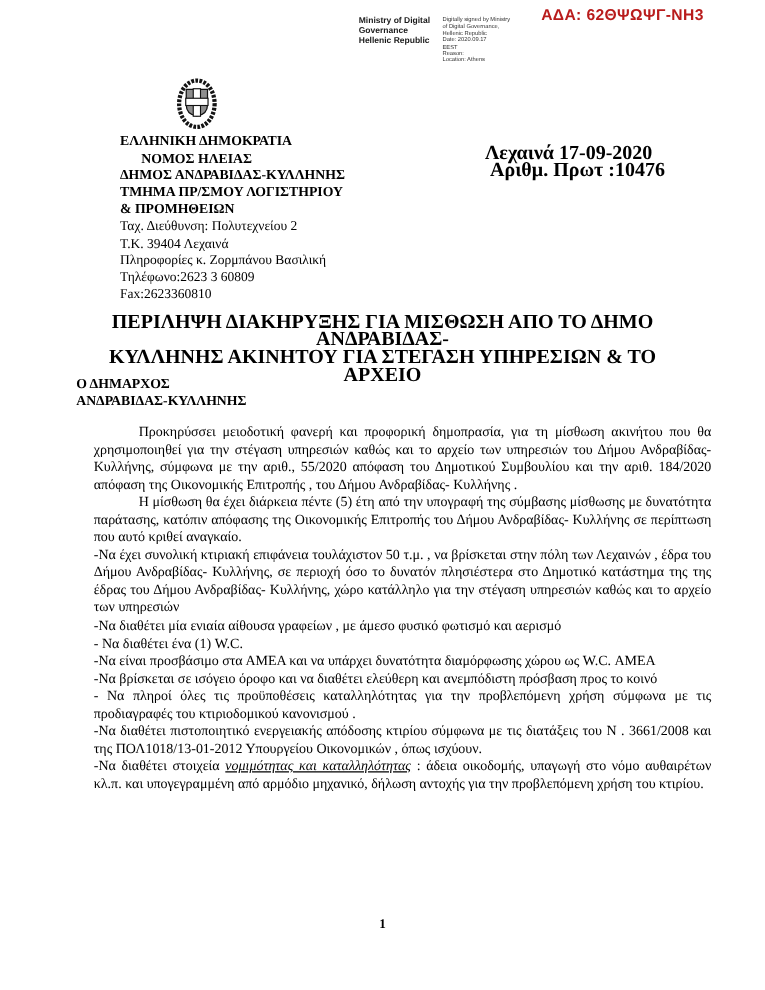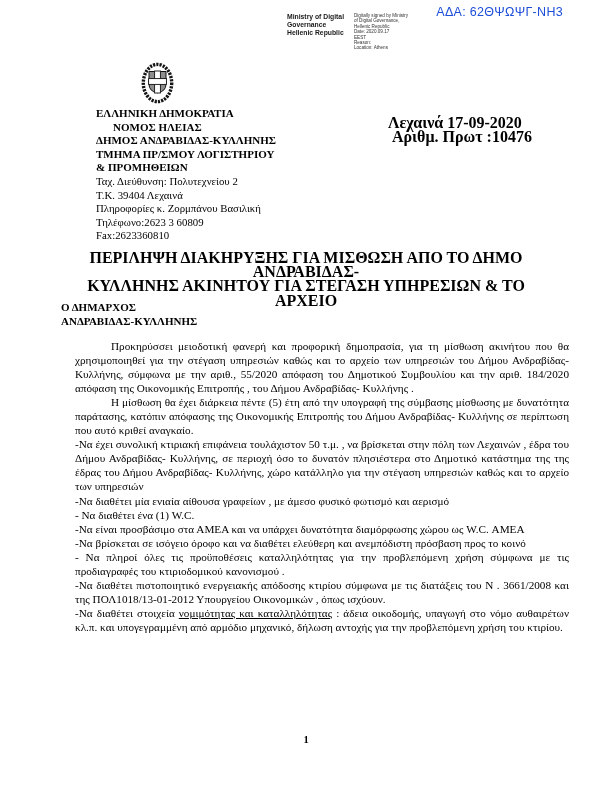--- a/index.html
+++ b/index.html
@@ -5,21 +5,21 @@
   html,body { margin:0; padding:0; }
   body {
     width:612px; height:792px; background:#ffffff; position:relative;
     font-family:"Liberation Serif", serif; color:#000;
   }
   .page { position:absolute; inset:0; background:#fff; overflow:hidden; }
 
   .ada {
     position:absolute; top:5px; right:49px;
     font-family:"Liberation Sans", sans-serif;
-    font-size:12.5px; letter-spacing:0.3px; color:#1d4ed8;
+    font-size:12.5px; letter-spacing:0.3px; color:#b91c1c;font-weight:bold;
   }
 
   .stamp { position:absolute; left:287px; top:13px; display:flex; gap:5px; }
   .stamp-ministry {
     width:62px; font-family:"Liberation Sans", sans-serif;
     font-size:6.8px; line-height:8.2px; font-weight:600; color:#1a1a1a;
   }
   .stamp-sig {
     width:60px; font-family:"Liberation Sans", sans-serif;
     font-size:4.6px; line-height:5.4px; color:#333;
@@ -52,21 +52,21 @@
     position:absolute; left:61px; top:301px; width:490px;
     font-weight:bold; font-size:11px; line-height:13.8px;
   }
 
   .body-text {
     position:absolute; left:59px; top:339px; width:494px;
     font-size:11.2px; line-height:14.05px; text-align:justify;margin-left:16px;
   }
   .body-text p { margin:0; }
   .body-text .ind { text-indent:36px; }
-  .ul { text-decoration:underline; }
+  .ul { text-decoration:underline;font-style:italic; }
 
   .page-number {
     position:absolute; left:0; top:734px; width:612px;
     text-align:center; font-size:10.5px; font-weight:bold;
   }
 </style>
 </head>
 <body>
 
 <div class="page">

